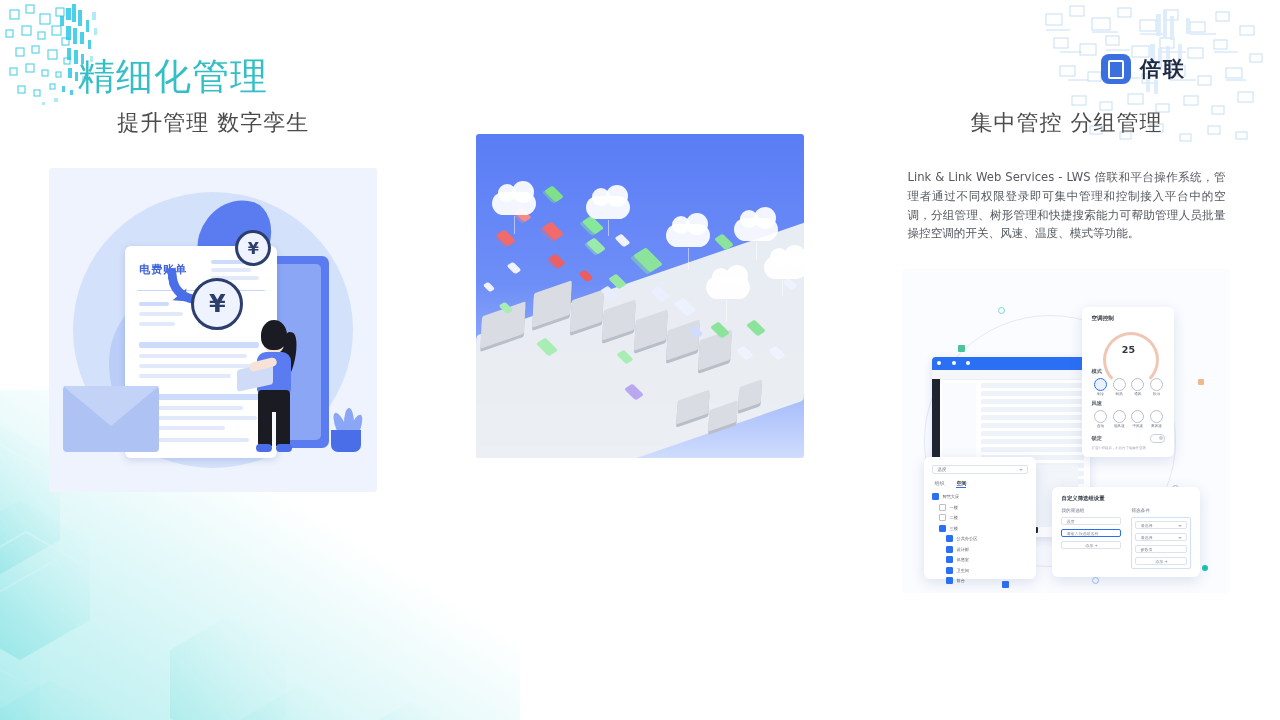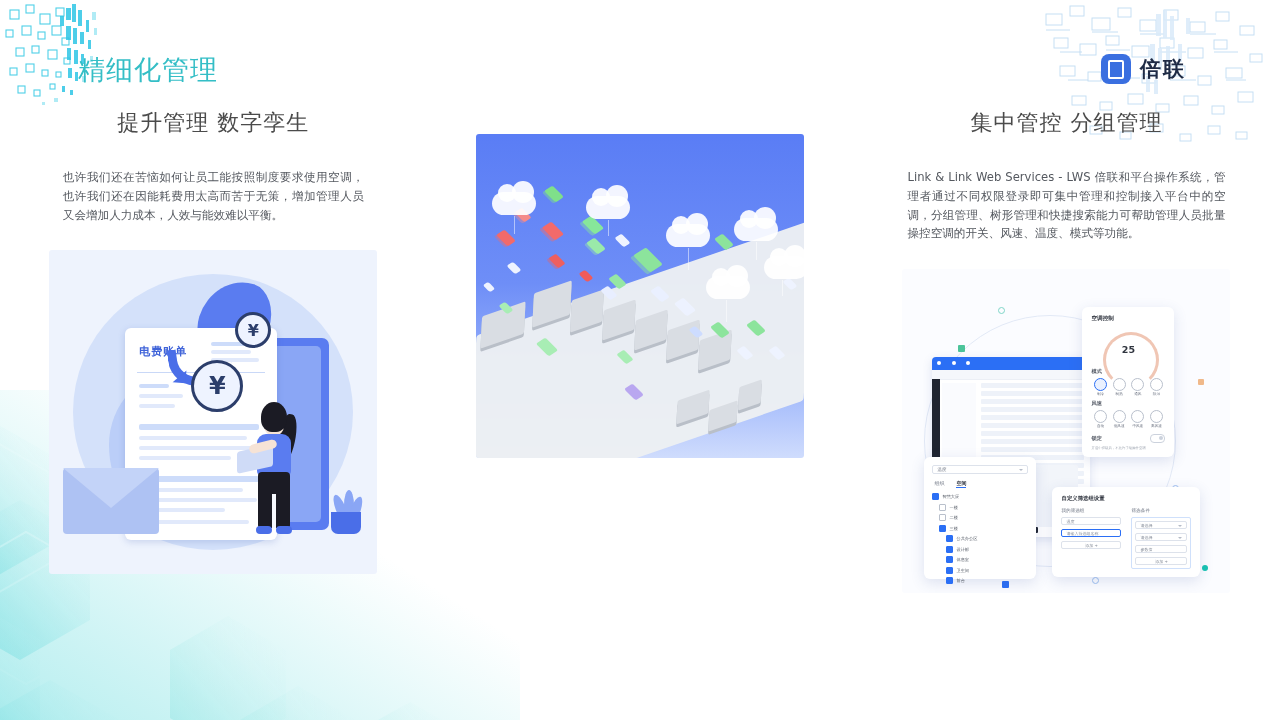--- a/index.html
+++ b/index.html
@@ -19,21 +19,21 @@
     background:linear-gradient(to top right,rgba(120,224,226,.55),rgba(255,255,255,0) 62%);
   }
   
   .deco-tr{right:0;top:0;width:330px;height:180px;opacity:.85;}
   
   .deco-tl{left:4px;top:2px;width:110px;height:112px;}
 
   
   .page-title{
     position:absolute;left:78px;top:52px;
-    font-size:27px;letter-spacing:1px;font-weight:400;
+    font-size:37px;letter-spacing:1px;font-weight:400;
     color:#34bec6;
   }
   .brand{
     position:absolute;right:94px;top:54px;
     display:flex;align-items:center;gap:9px;
   }
   .brand-mark{
     width:30px;height:30px;border-radius:8px;background:#3a6fe0;
     display:flex;align-items:center;justify-content:center;
   }
@@ -353,21 +353,20 @@
   <div class="brand-mark">
       <i></i>
     </div>
   <div class="brand-name">倍联</div>
 </div>
 
 <div class="cols">
 
   <div class="col c1">
     <h2 class="col-head">提升管理 数字孪生</h2>
-    <p class="col-body">也许我们还在苦恼如何让员工能按照制度要求使用空调，也许我们还在因能耗费用太高而苦于无策，增加管理人员又会增加人力成本，人效与能效难以平衡。</p>
 
     <div class="shot">
       <div class="i1-blob"></div>
       <div class="i1-blob2"></div>
       <div class="i1-swoosh"></div>
       <div class="i1-tablet">
         <div class="i1-tablet-in"></div>
       </div>
 
       <div class="i1-paper">

